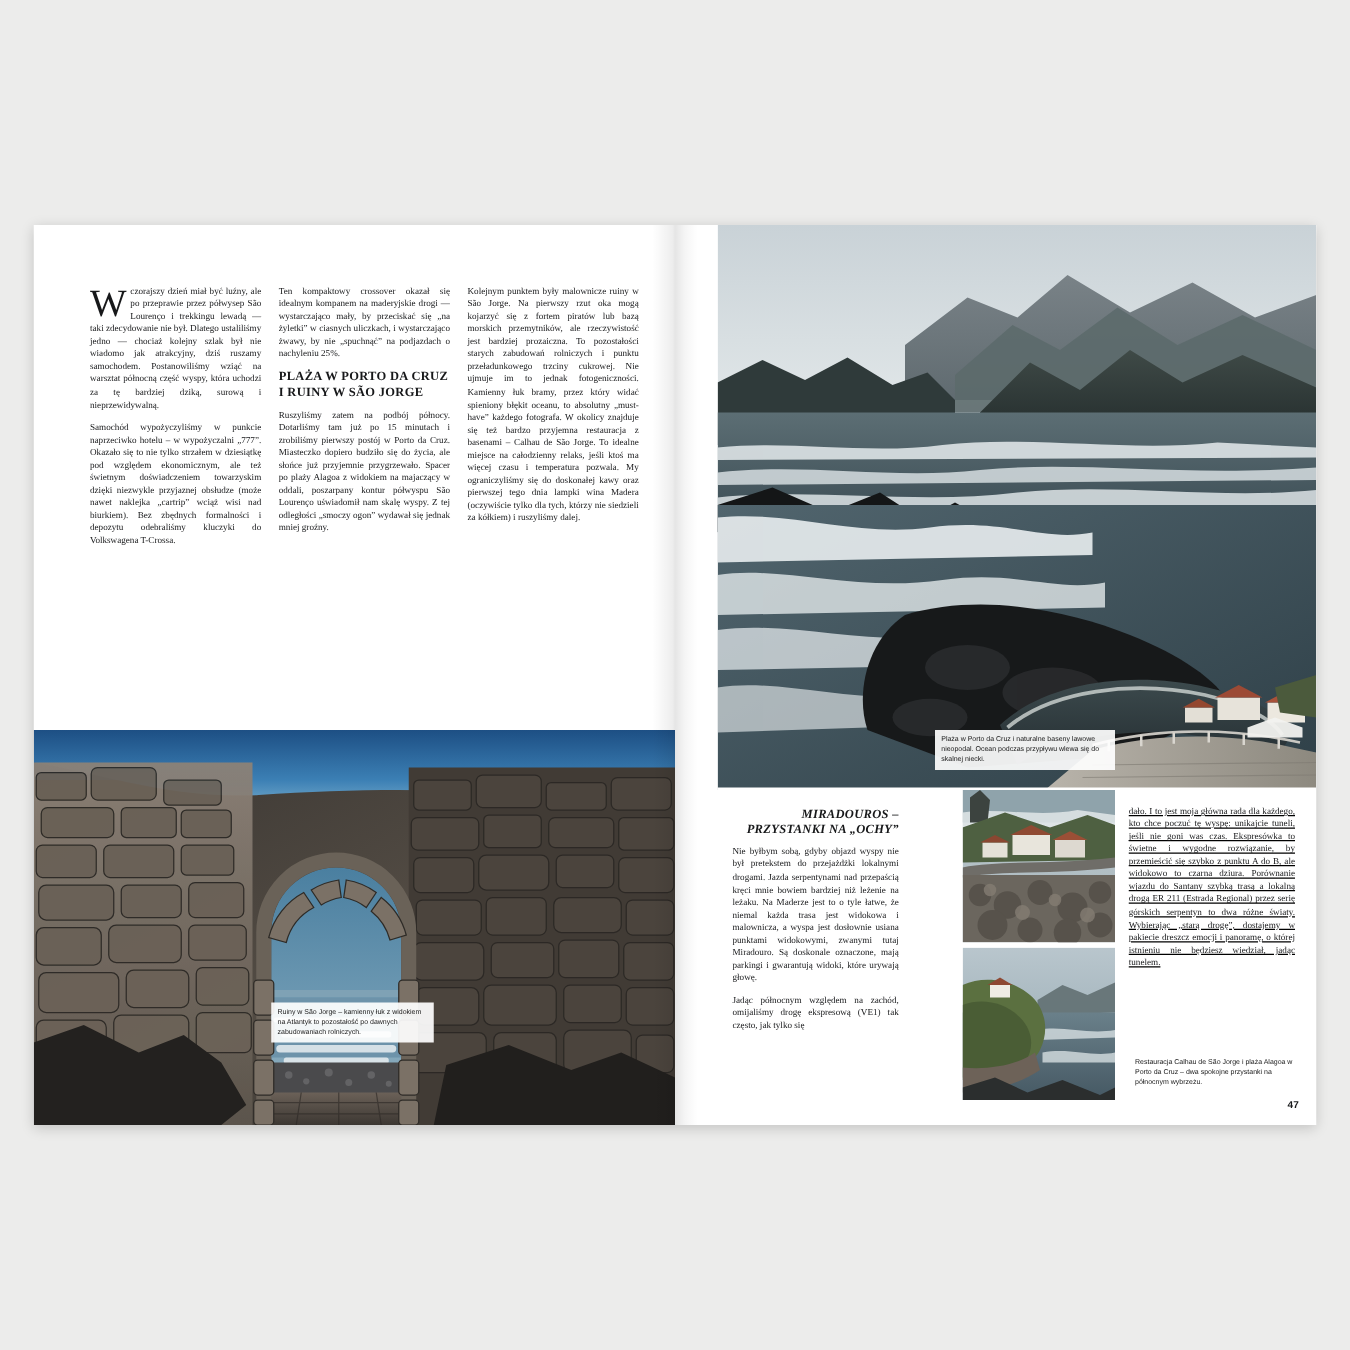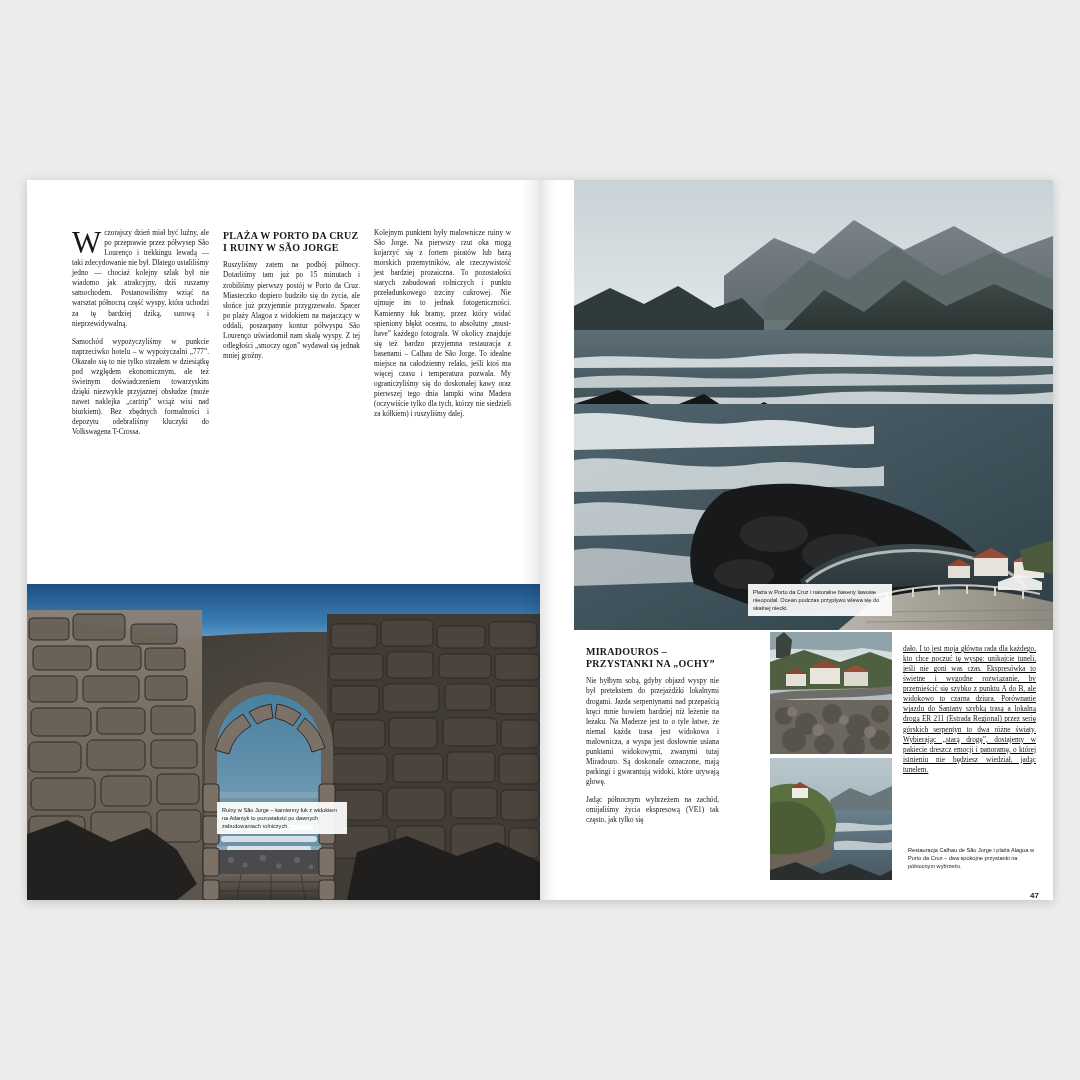--- a/index.html
+++ b/index.html
@@ -136,21 +136,21 @@
     position: absolute;
     left: 196px;
     top: 128px;
     width: 122px;
     height: 122px;
     overflow: hidden;
   }
   .page-num {
     position: absolute;
     right: 14px;
-    bottom: 0;
+    bottom: 12px;
     font-size: 8px;
     font-weight: bold;
     font-family: Liberation Sans, sans-serif;
     color: #17181a;
   }
   .gutter-shadow {
     position: absolute;
     left: 495px;
     top: 0;
     width: 36px;
@@ -172,20 +172,21 @@
     <div class="lp-cols">
 
       <div class="col">
         <p>
           <span class="dropcap">W</span><span>czorajszy dzień miał być luźny, ale po przeprawie przez półwysep São Lourenço i trekkingu lewadą — taki zdecydowanie nie był. Dlatego ustaliliśmy jedno — chociaż kolejny szlak był nie wiadomo jak atrakcyjny, dziś ruszamy samochodem. Postanowiliśmy wziąć na warsztat północną część wyspy, która uchodzi za tę bardziej dziką, surową i nieprzewidywalną.</span>
         </p>
         <p>Samochód wypożyczyliśmy w punkcie naprzeciwko hotelu – w wypożyczalni „777”. Okazało się to nie tylko strzałem w dziesiątkę pod względem ekonomicznym, ale też świetnym doświadczeniem towarzyskim dzięki niezwykle przyjaznej obsłudze (może nawet naklejka „cartrip” wciąż wisi nad biurkiem). Bez zbędnych formalności i depozytu odebraliśmy kluczyki do Volkswagena T-Crossa.</p>
       </div>
 
       <div class="col">
+        <p>Ten kompaktowy crossover okazał się idealnym kompanem na maderyjskie drogi — wystarczająco mały, by przeciskać się „na żyletki” w ciasnych uliczkach, i wystarczająco żwawy, by nie „spuchnąć” na podjazdach o nachyleniu 25%.</p>
         <div class="sec-head">PLAŻA W PORTO DA CRUZ I RUINY W SÃO JORGE</div>
         <p>Ruszyliśmy zatem na podbój północy. Dotarliśmy tam już po 15 minutach i zrobiliśmy pierwszy postój w Porto da Cruz. Miasteczko dopiero budziło się do życia, ale słońce już przyjemnie przygrzewało. Spacer po plaży Alagoa z widokiem na majaczący w oddali, poszarpany kontur półwyspu São Lourenço uświadomił nam skalę wyspy. Z tej odległości „smoczy ogon” wydawał się jednak mniej groźny.</p>
       </div>
 
       <div class="col">
         <p>Kolejnym punktem były malownicze ruiny w São Jorge. Na pierwszy rzut oka mogą kojarzyć się z fortem piratów lub bazą morskich przemytników, ale rzeczywistość jest bardziej prozaiczna. To pozostałości starych zabudowań rolniczych i punktu przeładunkowego trzciny cukrowej. Nie ujmuje im to jednak fotogeniczności. Kamienny łuk bramy, przez który widać spieniony błękit oceanu, to absolutny „must-have” każdego fotografa. W okolicy znajduje się też bardzo przyjemna restauracja z basenami – Calhau de São Jorge. To idealne miejsce na całodzienny relaks, jeśli ktoś ma więcej czasu i temperatura pozwala. My ograniczyliśmy się do doskonałej kawy oraz pierwszej tego dnia lampki wina Madera (oczywiście tylko dla tych, którzy nie siedzieli za kółkiem) i ruszyliśmy dalej.</p>
       </div>
 
     </div>
 
@@ -463,23 +464,23 @@
 
       <div class="caption" style="left:174px; top:180px; width:134px;">
         <span>Plaża w Porto da Cruz i naturalne baseny lawowe nieopodal. Ocean podczas przypływu wlewa się do skalnej niecki.</span>
       </div>
     </div>
 
     <div class="rp-lower">
 
       <div class="rp-text">
         <div class="rcol">
-          <div class="sec-head" style="text-align:left;">MIRADOUROS – PRZYSTANKI NA „OCHY”</div>
+          <div class="sec-head" style="text-align:right;font-style:italic;">MIRADOUROS – PRZYSTANKI NA „OCHY”</div>
           <p>Nie byłbym sobą, gdyby objazd wyspy nie był pretekstem do przejażdżki lokalnymi drogami. Jazda serpentynami nad przepaścią kręci mnie bowiem bardziej niż leżenie na leżaku. Na Maderze jest to o tyle łatwe, że niemal każda trasa jest widokowa i malownicza, a wyspa jest dosłownie usiana punktami widokowymi, zwanymi tutaj Miradouro. Są doskonale oznaczone, mają parkingi i gwarantują widoki, które urywają głowę.</p>
-          <p>Jadąc północnym wybrzeżem na zachód, omijaliśmy życia ekspresową (VE1) tak często, jak tylko się</p>
+          <p>Jadąc północnym względem na zachód, omijaliśmy drogę ekspresową (VE1) tak często, jak tylko się</p>
         </div>
       </div>
 
       <div style="position:absolute; left:329px; top:14px; width:133px;text-decoration:underline;">
         <div class="rcol">
           <p>dało. I to jest moja główna rada dla każdego, kto chce poczuć tę wyspę: unikajcie tuneli, jeśli nie goni was czas. Ekspresówka to świetne i wygodne rozwiązanie, by przemieścić się szybko z punktu A do B, ale widokowo to czarna dziura. Porównanie wjazdu do Santany szybką trasą a lokalną drogą ER 211 (Estrada Regional) przez serię górskich serpentyn to dwa różne światy. Wybierając „starą drogę”, dostajemy w pakiecie dreszcz emocji i panoramę, o której istnieniu nie będziesz wiedział, jadąc tunelem.</p>
         </div>
       </div>
 
       <div class="rp-photo-small1">

